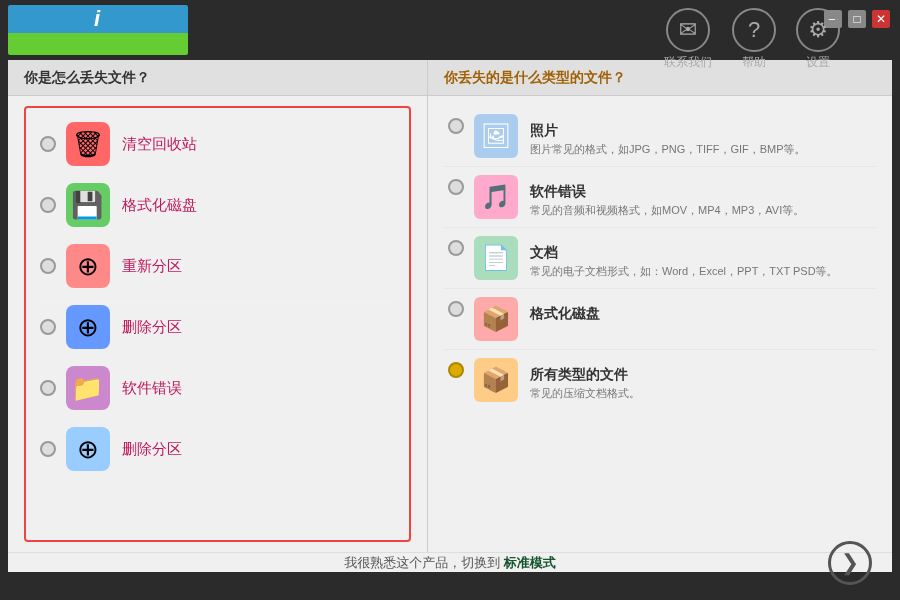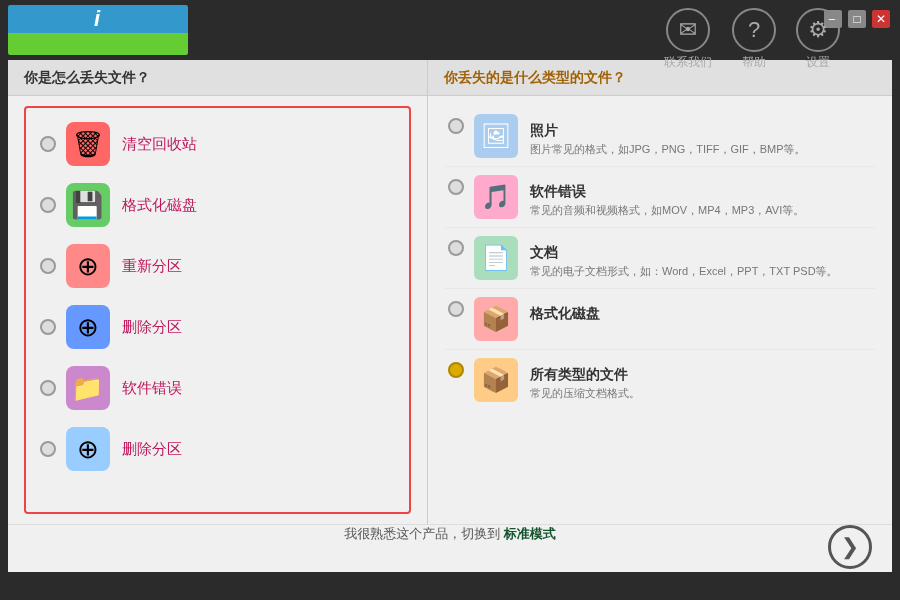--- a/index.html
+++ b/index.html
@@ -260,25 +260,25 @@
       margin-bottom: 2px;
     }
     .file-type-desc {
       font-size: 11px;
       color: #777;
       line-height: 1.4;
     }
 
     
     .bottom-bar {
-      height: 48px;
+      height: 20px;
       background: #f0f0f0;
       border-top: 1px solid #ddd;
       display: flex;
-      align-items: flex-start;
+      align-items: center;
       justify-content: center;
       font-size: 13px;
       color: #555;
       position: relative;
     }
     .standard-mode-link {
       color: #14532d;
       font-weight: bold;
       cursor: pointer;
       text-decoration: none;

